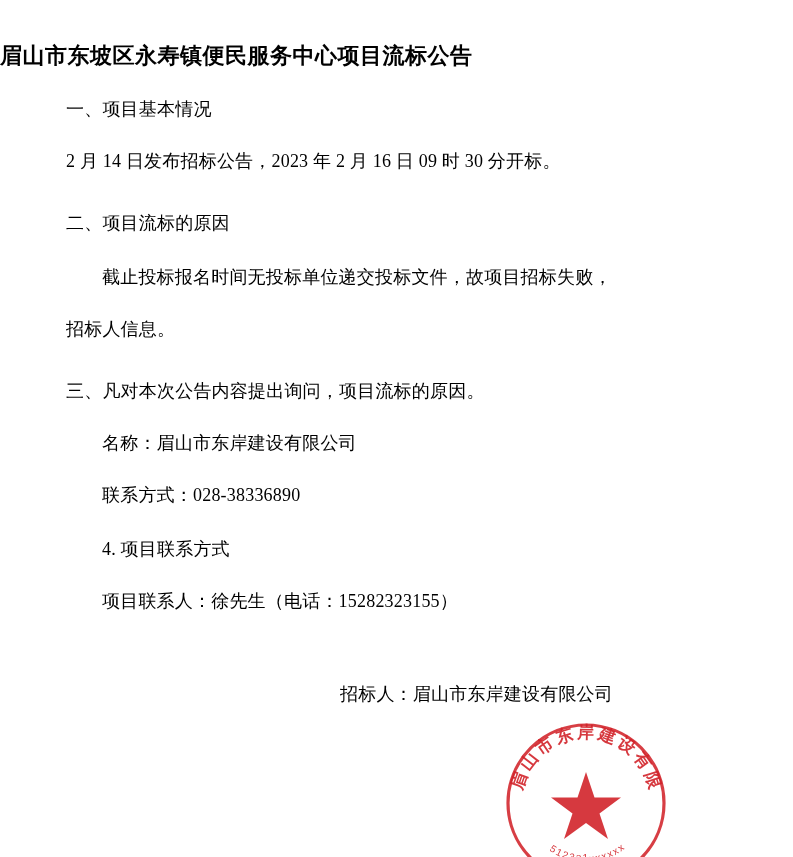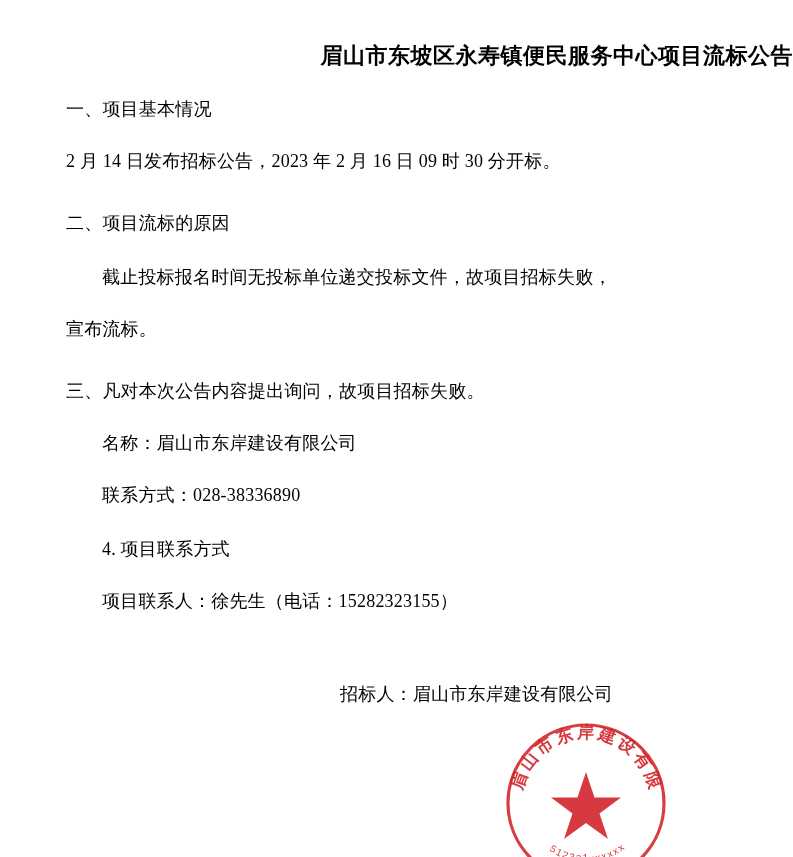--- a/index.html
+++ b/index.html
@@ -16,21 +16,21 @@
     position: relative;
     overflow: hidden;
   }
   .page {
     position: relative;
     width: 793px;
     height: 857px;
     padding: 0;
   }
   .doc-title {
-    text-align: right;
+    text-align: left;
     font-size: 22px;
     font-weight: bold;
     letter-spacing: 0.5px;
     margin: 42px 0 0 0;
     line-height: 1.3;
     font-family: "Liberation Serif", "DejaVu Serif", serif;
   }
   .body-block {
     margin: 0;
     padding: 0 58px 0 62px;
@@ -90,23 +90,23 @@
 
   <h1 class="doc-title">眉山市东坡区永寿镇便民服务中心项目流标公告</h1>
 
   <div class="body-block">
 
     <p class="section-head">一、项目基本情况</p>
     <p class="para-cont">2 月 14 日发布招标公告，2023 年 2 月 16 日 09 时 30 分开标。</p>
 
     <p class="section-head">二、项目流标的原因</p>
     <p class="para">截止投标报名时间无投标单位递交投标文件，故项目招标失败，</p>
-    <p class="para-cont">宣布流标。</p>
+    <p class="para-cont">招标人信息。</p>
 
-    <p class="section-head">三、凡对本次公告内容提出询问，故项目招标失败。</p>
+    <p class="section-head">三、凡对本次公告内容提出询问，项目流标的原因。</p>
 
     <p class="sub-line">名称：眉山市东岸建设有限公司</p>
     <p class="sub-line">联系方式：028-38336890</p>
 
     <p class="sub-head">4. 项目联系方式</p>
     <p class="sub-line">项目联系人：徐先生（电话：15282323155）</p>
 
     <div class="sign-block">
       <p>招标人：眉山市东岸建设有限公司</p>
 

